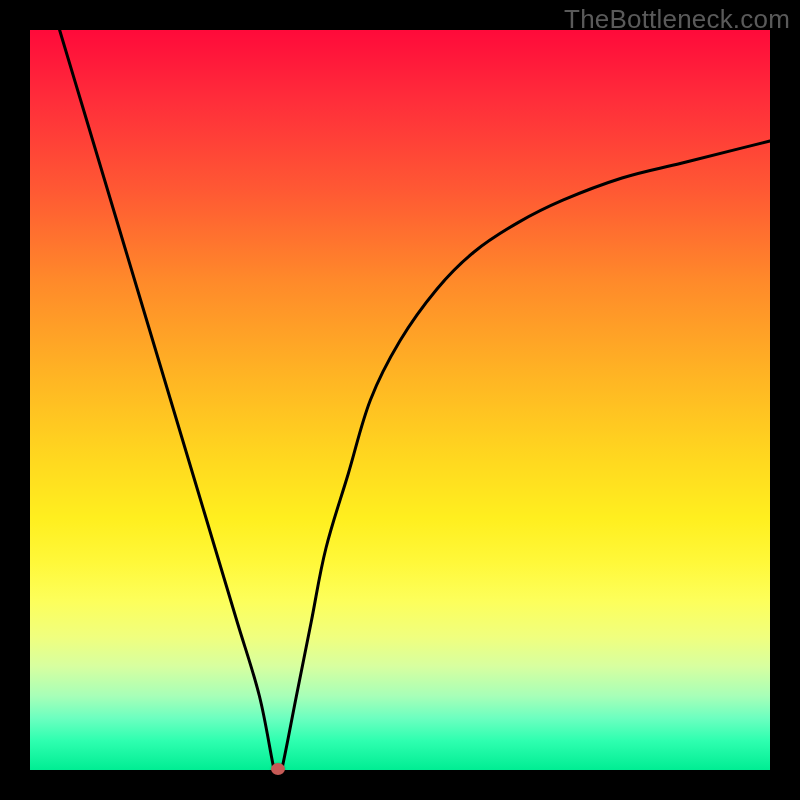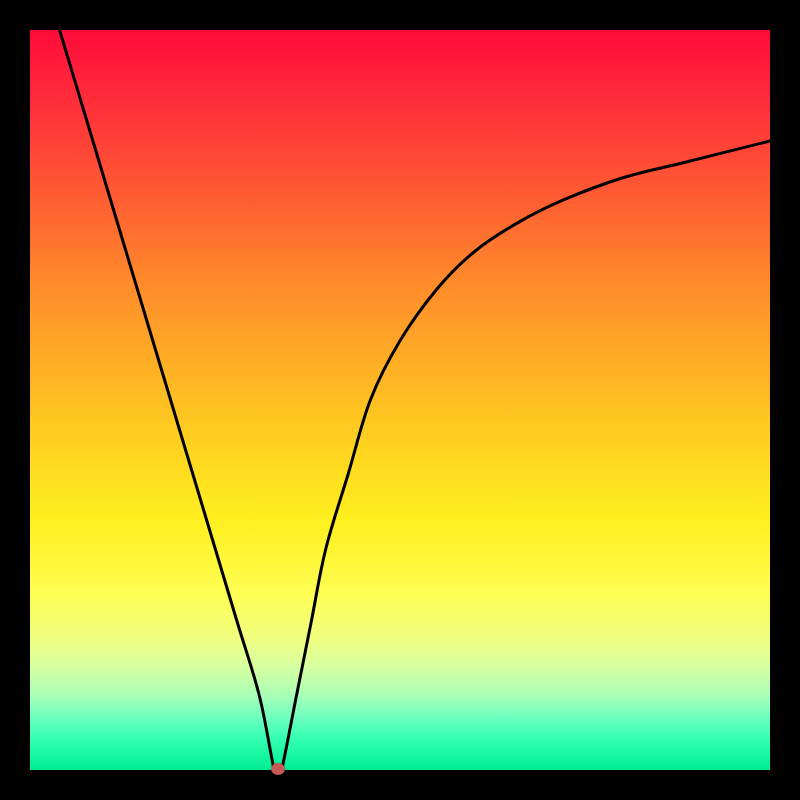--- a/index.html
+++ b/index.html
@@ -75,13 +75,14 @@
 
   <div class="plot-area">
 
     <svg class="curve" viewBox="0 0 740 740" preserveAspectRatio="none">
       <path id="curve-path" fill="none" stroke="#000" stroke-width="3" stroke-linecap="round" stroke-linejoin="round" d="M 29.6 0.0 C 33.6 13.3 43.8 47.4 51.8 74.0 C 59.8 100.6 66.0 121.4 74.0 148.0 C 82.0 174.6 88.2 195.4 96.2 222.0 C 104.2 248.6 110.4 269.4 118.4 296.0 C 126.4 322.6 132.6 343.4 140.6 370.0 C 148.6 396.6 154.8 417.4 162.8 444.0 C 170.8 470.6 177.0 491.4 185.0 518.0 C 193.0 544.6 199.2 565.4 207.2 592.0 C 215.2 618.6 222.7 639.4 229.4 666.0 C 236.1 692.6 240.9 726.7 244.2 740.0 L 247.9 740.0 L 251.6 740.0 C 254.9 726.7 261.1 692.6 266.4 666.0 C 271.7 639.4 275.9 618.6 281.2 592.0 C 286.5 565.4 289.3 544.6 296.0 518.0 C 302.7 491.4 310.2 470.6 318.2 444.0 C 326.2 417.4 331.1 394.0 340.4 370.0 C 349.7 346.0 358.0 330.8 370.0 310.8 C 382.0 290.8 393.7 275.0 407.0 259.0 C 420.3 243.0 429.3 234.0 444.0 222.0 C 458.7 210.0 472.4 201.7 488.4 192.4 C 504.4 183.1 514.2 178.2 532.8 170.2 C 551.4 162.2 570.7 154.7 592.0 148.0 C 613.3 141.3 629.9 138.5 651.2 133.2 C 672.5 127.9 694.4 122.4 710.4 118.4 C 726.4 114.4 734.7 112.3 740.0 111.0 "></path>
     </svg>
 
     <div id="min-marker" class="min-marker" style="left: 240.9px; top: 733px; background: rgb(198, 90, 86);"></div>
   </div>
 
+  <div class="watermark">TheBottleneck.com</div>
 </div>
 
 </body></html>

